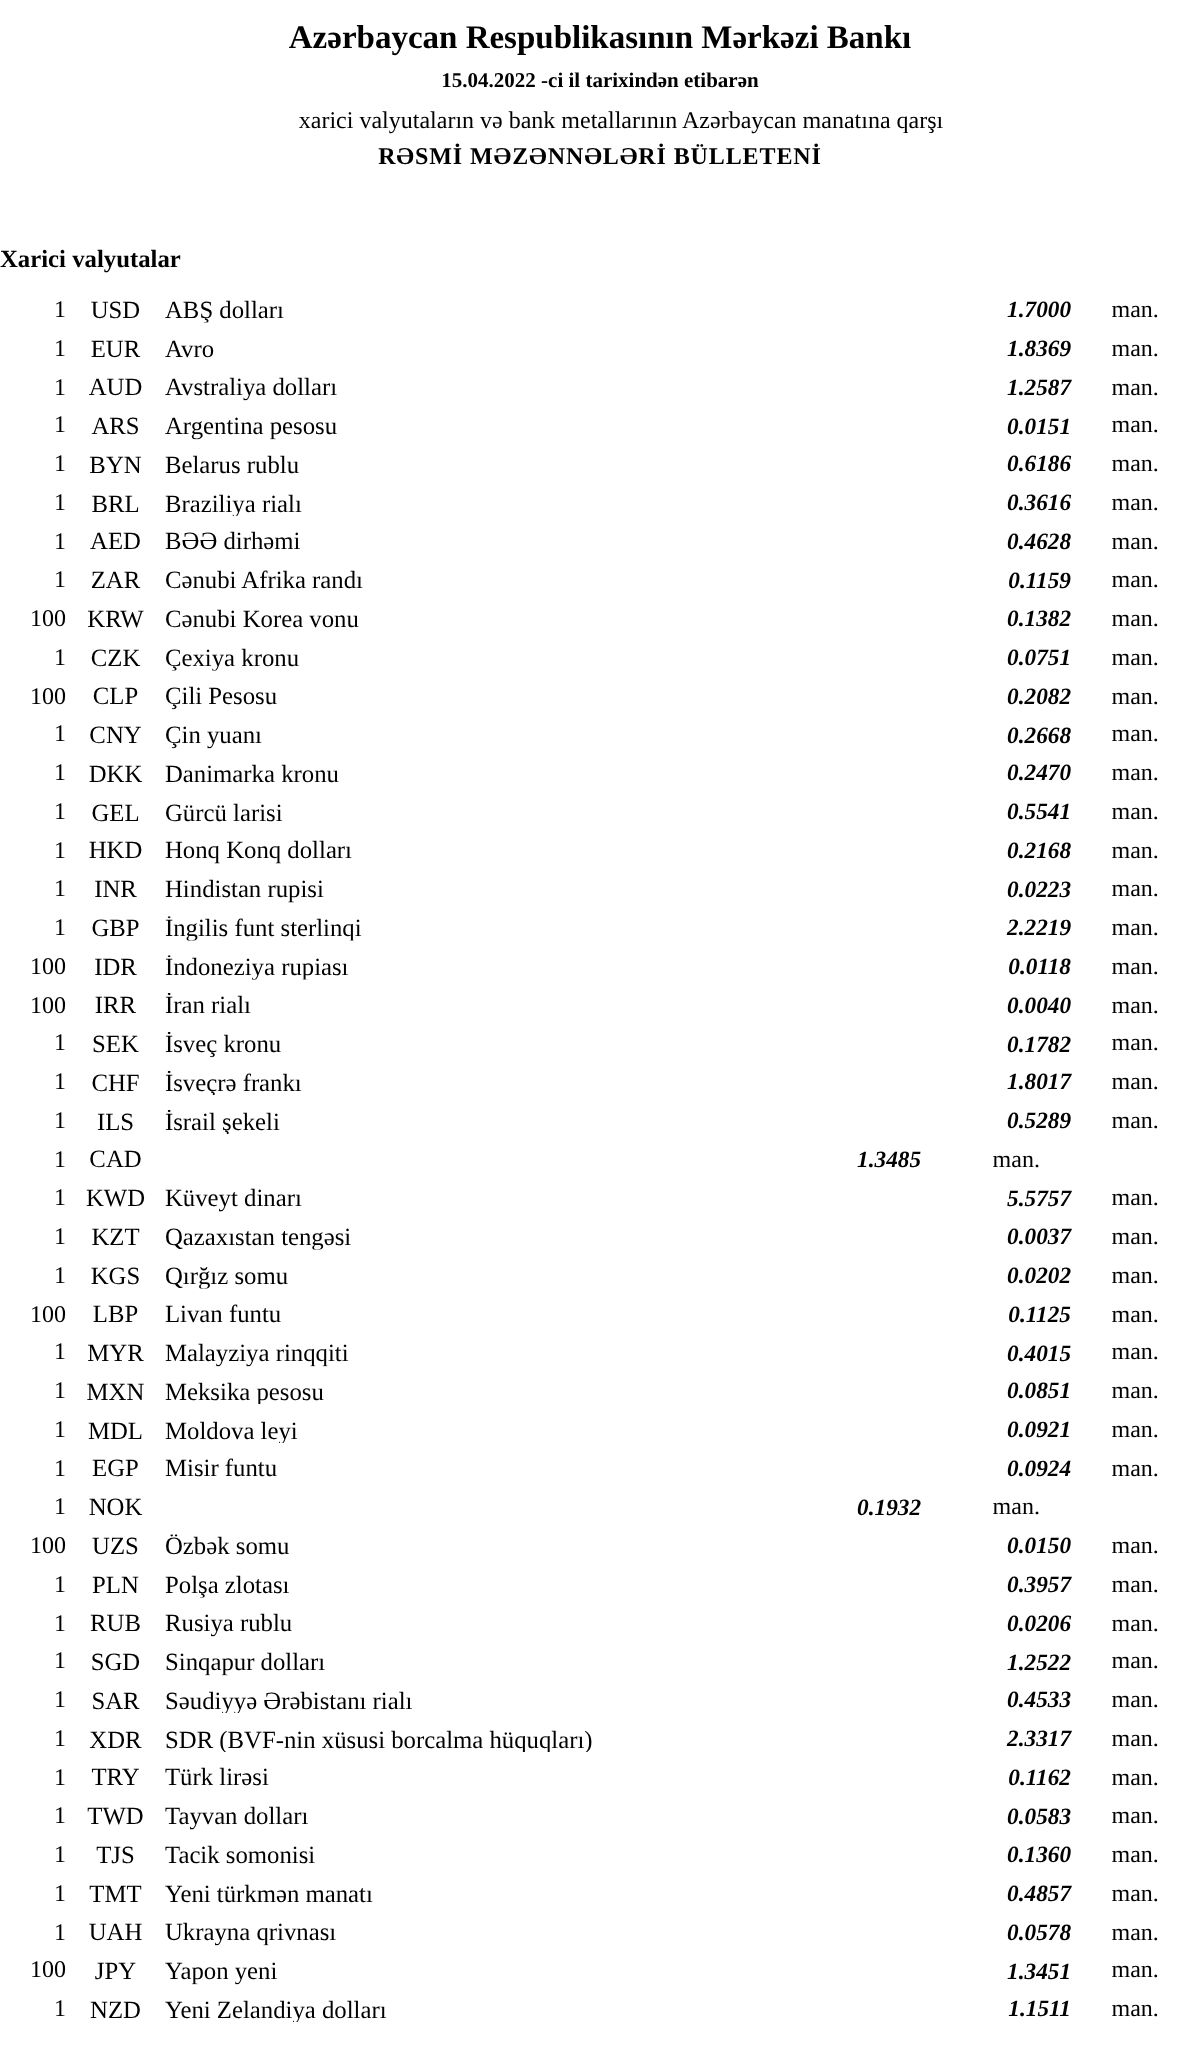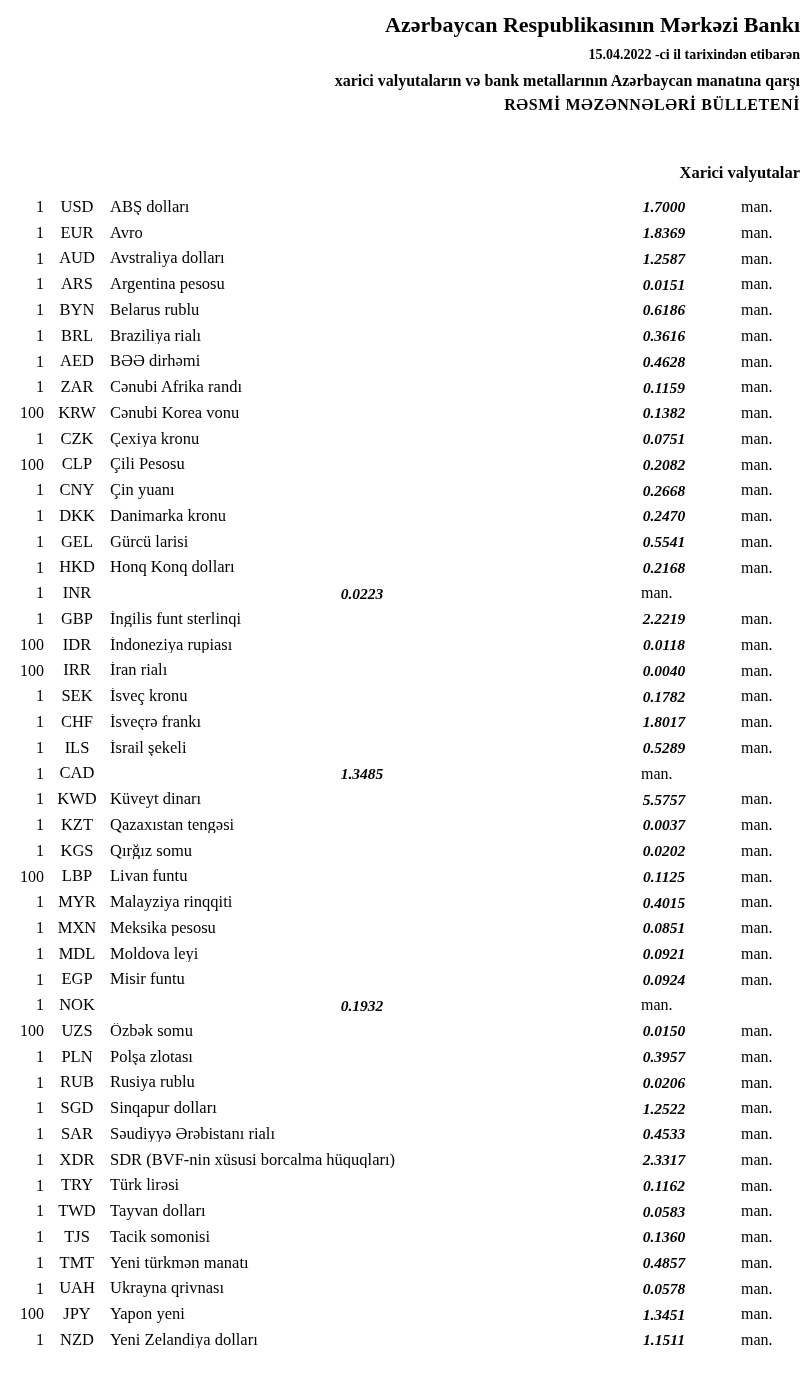--- a/index.html
+++ b/index.html
@@ -14,50 +14,50 @@
     font-family: "Liberation Serif", "DejaVu Serif", serif;
     overflow: hidden;
   }
   .page {
     box-sizing: border-box;
     width: 800px;
     height: 1377px;
     padding-top: 12px;
   }
   .doc-header {
-    text-align: right;
+    text-align: center;
   }
   .doc-title {
     font-size: 22px;
     font-weight: bold;
     margin: 0;
     line-height: 1.2;
   }
   .doc-date {
     font-size: 14px;
     font-weight: bold;
     margin-top: 9px;
     line-height: 1.2;
   }
   .doc-sub1 {
     font-size: 16px;
-    font-weight: bold;
+    font-weight: normal;
     margin-top: 7px;
     line-height: 1.2;
     padding-left: 28px;
   }
   .doc-sub2 {
     font-size: 16px;
     font-weight: bold;
     margin-top: 5px;
     letter-spacing: 0.6px;
     line-height: 1.2;
   }
   .section-title {
-    text-align: right;
+    text-align: left;
     font-size: 16.5px;
     font-weight: bold;
     margin-top: 48px;
     line-height: 1.2;
   }
   .rates {
     margin-top: 12px;
     padding-left: 14px;
     padding-right: 30px;
   }
@@ -76,29 +76,29 @@
   .cell-code {
     text-align: center;
     font-size: 16.5px;
   }
   .cell-name {
     text-align: left;
     white-space: nowrap;
     overflow: hidden;
   }
   .cell-rate {
-    text-align: center;
+    text-align: right;
     font-weight: bold;
     font-style: italic;
     font-size: 15.5px;
   }
   .cell-man {
     box-sizing: border-box;
     padding-left: 27px;
-    text-align: left;
+    text-align: center;
     font-size: 16px;
   }
 </style>
 </head>
 <body>
 
 <div class="page">
 
   <div class="doc-header">
     <div class="doc-title">Azərbaycan Respublikasının Mərkəzi Bankı</div>
@@ -226,20 +226,21 @@
     <div class="cell-qty">1</div>
     <div class="cell-code">HKD</div>
     <div class="cell-name">Honq Konq dolları</div>
     <div class="cell-rate">0.2168</div>
     <div class="cell-man">man.</div>
   </div>
 
   <div class="row">
     <div class="cell-qty">1</div>
     <div class="cell-code">INR</div>
+    <div class="cell-name">Hindistan rupisi</div>
     <div class="cell-rate">0.0223</div>
     <div class="cell-man">man.</div>
   </div>
 
   <div class="row">
     <div class="cell-qty">1</div>
     <div class="cell-code">GBP</div>
     <div class="cell-name">İngilis funt sterlinqi</div>
     <div class="cell-rate">2.2219</div>
     <div class="cell-man">man.</div>

